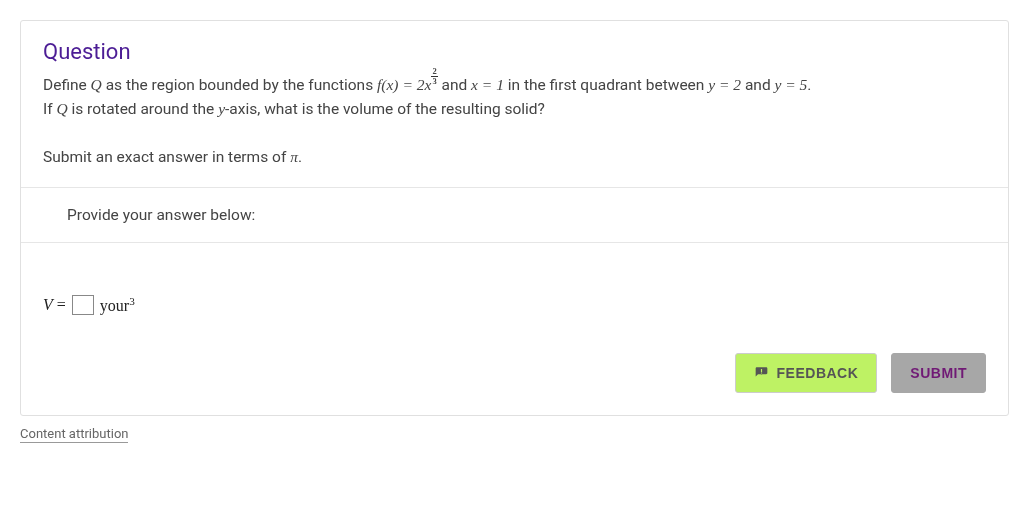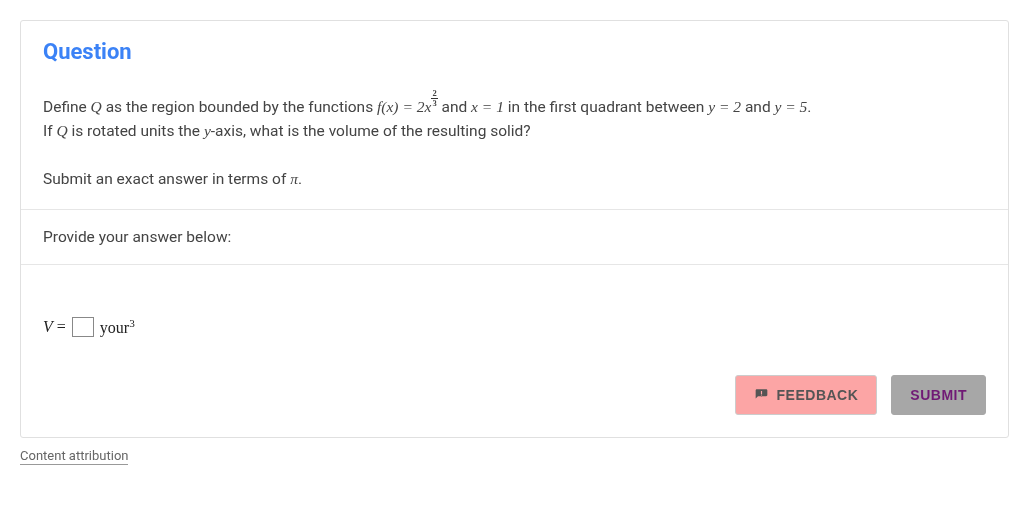--- a/index.html
+++ b/index.html
@@ -15,23 +15,23 @@
     max-width: 989px;
     margin: 0 auto;
     background: #fff;
   }
   .section {
     padding: 18px 22px;
     border-bottom: 1px solid #e6e6e6;
   }
   .q-title {
     font-size: 22px;
-    font-weight: 700;
-    color: #3b82f6;
-    margin-bottom: 28px;
+    font-weight: 400;
+    color: #4c1d95;
+    margin-bottom: 6px;
   }
   .q-body {
     font-size: 15.5px;
     line-height: 1.55;
     color: #444;
   }
   .q-body .math-i { font-style: italic; font-family: "Times New Roman", serif; }
   .frac {
     display: inline-block;
     vertical-align: 0.35em;
@@ -41,20 +41,21 @@
     font-family: "Times New Roman", serif;
     font-weight: bold;
     position: relative;
     top: -0.35em;
   }
   .frac .num { display:block; border-bottom:1px solid #333; padding:0 1px; }
   .frac .den { display:block; padding:0 1px; }
   .provide {
     font-size: 15.5px;
     color: #444;
+    margin-left: 24px;
   }
   .answer-area {
     padding: 52px 22px 22px 22px;
   }
   .answer-line {
     font-family: "Times New Roman", serif;
     font-size: 16px;
     color: #222;
     display: flex;
     align-items: center;
@@ -79,21 +80,21 @@
     padding: 11px 18px;
     font-size: 14px;
     font-weight: 600;
     letter-spacing: 0.5px;
     border-radius: 3px;
     cursor: pointer;
     display: inline-flex;
     align-items: center;
     gap: 8px;
     border: 1px solid #ccc;
-    background: #fca5a5;
+    background: #bef264;
     color: #555;
   }
   .btn.submit {
     background: #a7a7a7;
     border: 1px solid #a7a7a7;
     color: #701a75;
   }
   .feedback-icon {
     width: 15px; height: 14px;
     display: inline-block;
@@ -112,21 +113,21 @@
 </head>
 <body>
 
 <div class="card">
 
   <div class="section">
     <div class="q-title">Question</div>
     <div class="q-body">
       <span>Define </span><span class="math-i">Q</span><span> as the region bounded by the functions </span><span class="math-i">f(x) = 2x</span><span class="frac"><span class="num">2</span><span class="den">3</span></span><span> and </span><span class="math-i">x = 1</span><span> in the first quadrant between </span><span class="math-i">y = 2</span><span> and </span><span class="math-i">y = 5</span><span>.</span>
       <br>
-      <span>If </span><span class="math-i">Q</span><span> is rotated units the </span><span class="math-i">y</span><span>-axis, what is the volume of the resulting solid?</span>
+      <span>If </span><span class="math-i">Q</span><span> is rotated around the </span><span class="math-i">y</span><span>-axis, what is the volume of the resulting solid?</span>
       <br><br>
       <span>Submit an exact answer in terms of </span><span class="math-i">π</span><span>.</span>
     </div>
   </div>
 
   <div class="section">
     <div class="provide">Provide your answer below:</div>
   </div>
 
   <div class="answer-area">

